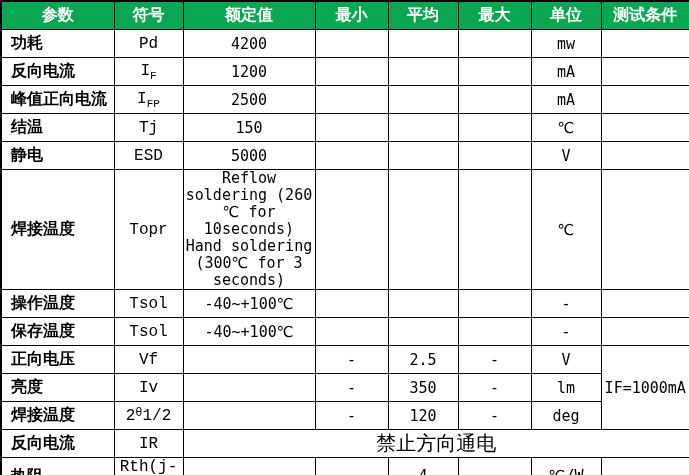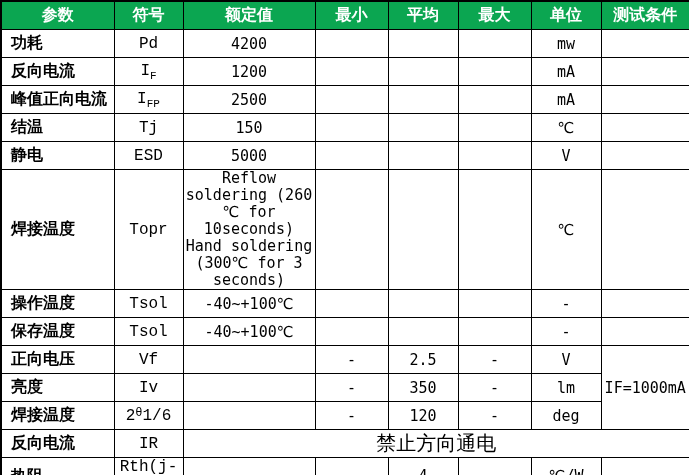--- a/index.html
+++ b/index.html
@@ -195,21 +195,21 @@
       <td class="c-param">亮度</td>
       <td class="c-sym"><span>Iv</span></td>
       <td class="c-val"></td>
       <td class="c-val">-</td>
       <td class="c-val">350</td>
       <td class="c-val">-</td>
       <td class="c-val">lm</td>
     </tr>
     <tr class="h-std">
       <td class="c-param">焊接温度</td>
-      <td class="c-sym"><span>2</span><span class="sup">θ</span><span>1/6</span></td>
+      <td class="c-sym"><span>2</span><span class="sup">θ</span><span>1/2</span></td>
       <td class="c-val"></td>
       <td class="c-val">-</td>
       <td class="c-val">120</td>
       <td class="c-val">-</td>
       <td class="c-val">deg</td>
     </tr>
     <tr class="h-short">
       <td class="c-param">反向电流</td>
       <td class="c-sym"><span>IR</span></td>
       <td class="c-cjk" colspan="6">禁止方向通电</td>

